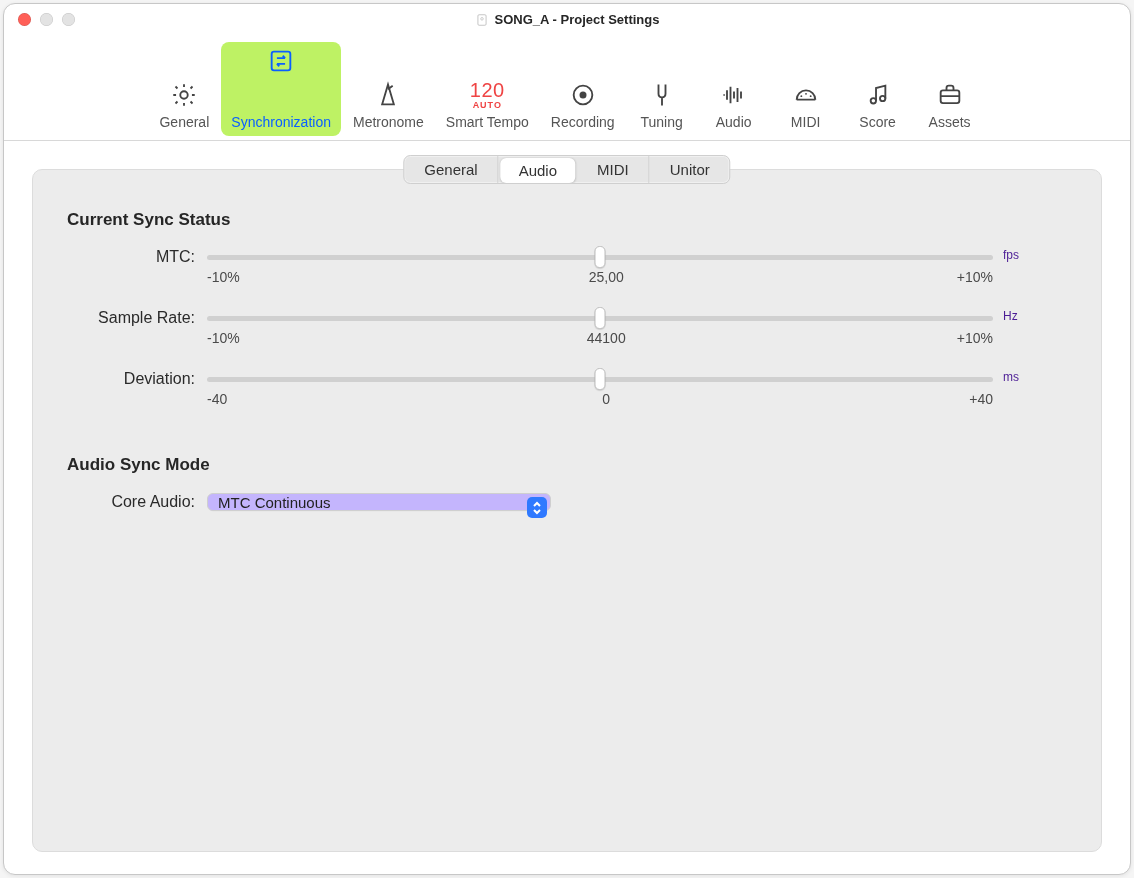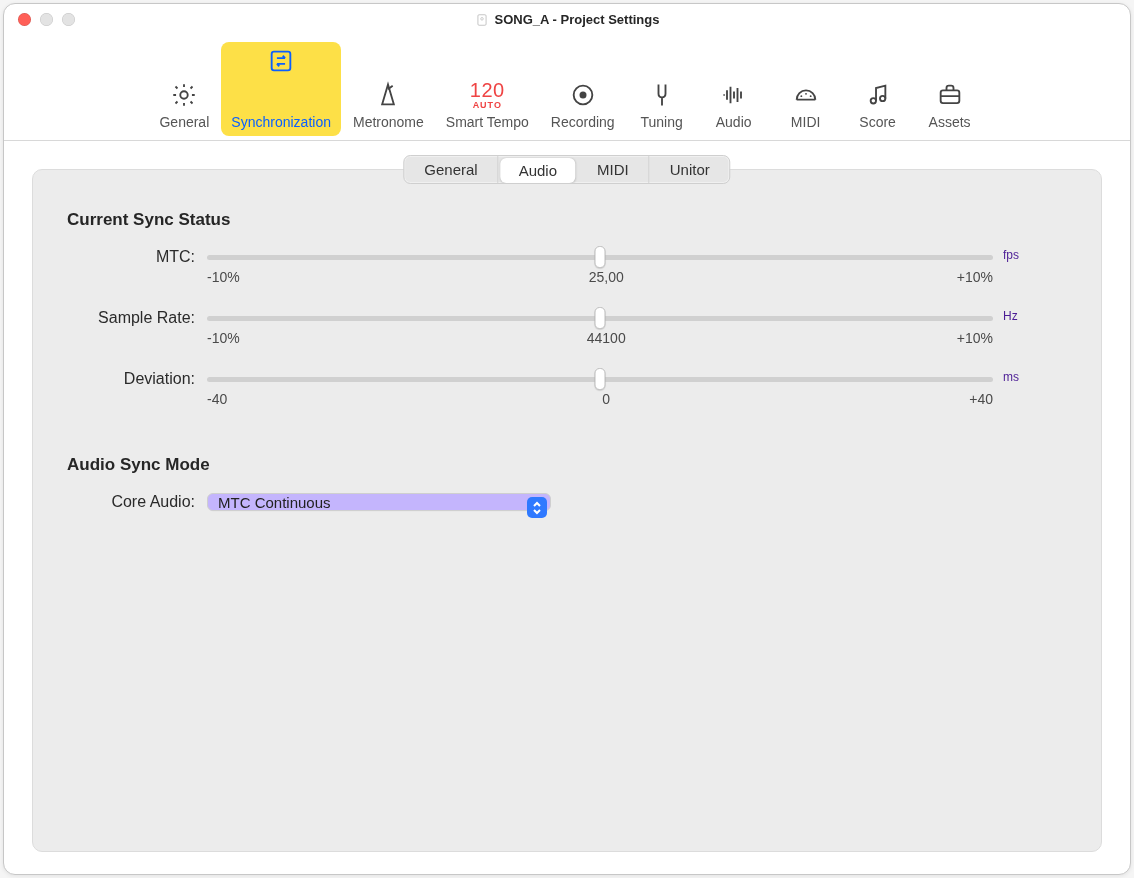--- a/index.html
+++ b/index.html
@@ -61,21 +61,21 @@
   }
   .tbtn {
     display:flex; flex-direction:column; align-items:center; justify-content:flex-end;
     min-width:70px; padding:4px 10px 6px;
     border-radius:8px; cursor:default;
     color:#555;
     gap:4px;
   }
   .tbtn .ticon { height:30px; display:flex; align-items:center; justify-content:center; }
   .tbtn .tlabel { font-size:14px; color:#555; }
-  .tbtn.selected { background:#fde047;gap:38px; }
+  .tbtn.selected { background:#bef264;gap:38px; }
   .tbtn.selected .tlabel { color:var(--accent); }
   .tbtn.selected svg { stroke:var(--accent); color:var(--accent); }
   .tbtn svg { stroke:#444; fill:none; stroke-width:1.6; }
 
   
   .content { flex:1; padding:28px 28px 22px; }
   .panel {
     width:100%; height:100%;
     background:var(--panel);
     border:1px solid #dcdcdc;

